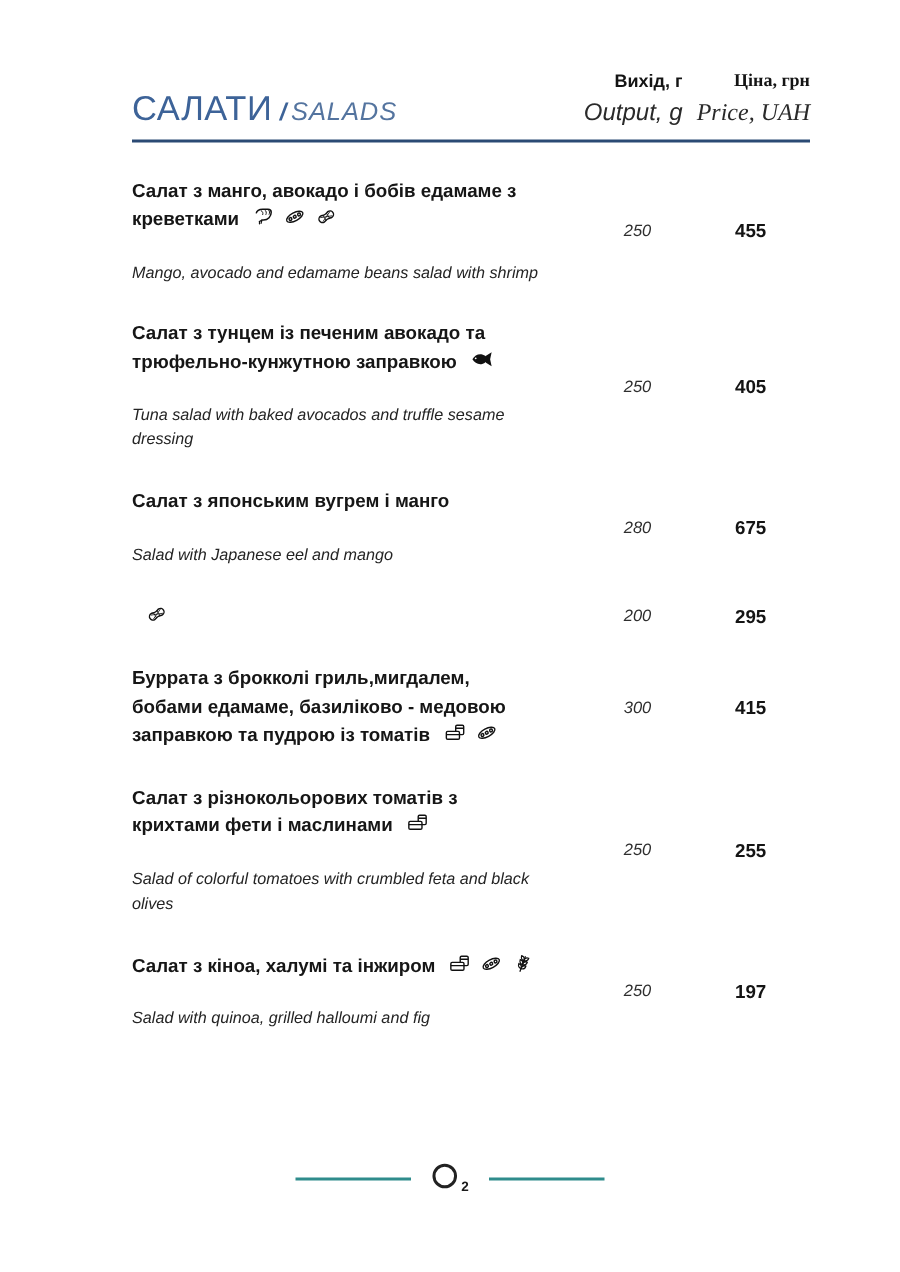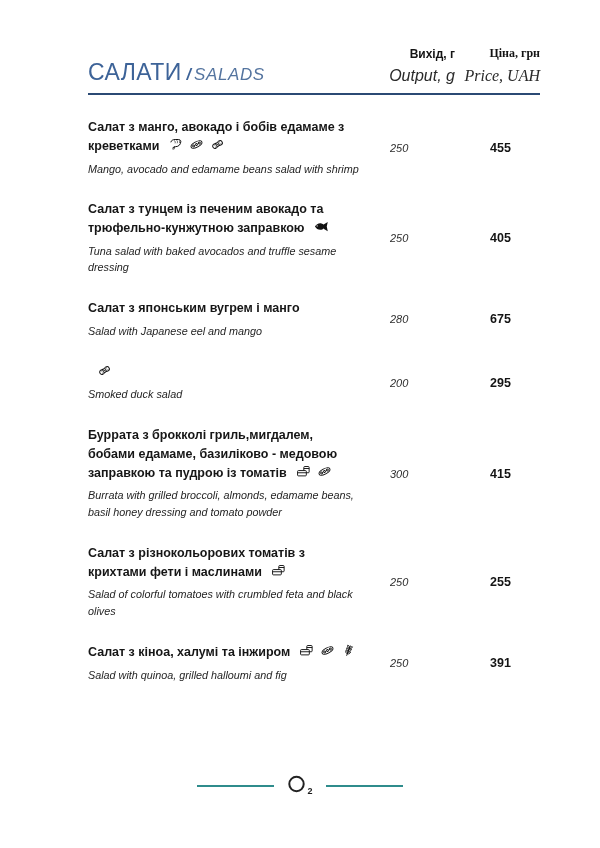--- a/index.html
+++ b/index.html
@@ -86,25 +86,25 @@
   .allergen-icons .ico{
     width:15px;height:15px;
     display:inline-block;
   }
   .allergen-icons .ico svg{width:100%;height:100%;display:block;}
   .item-name-en{
     font-size:10.8px;
     font-style:italic;
     line-height:1.55;
     color:#242424;
-    margin-top:5px;
+    margin-top:18px;
   }
   .item-weight{
     flex:0 0 70px;
-    text-align:left;
+    text-align:center;
     font-size:11px;
     font-style:italic;
     color:#2e2e2e;
   }
   .item-price{
     flex:0 0 85px;
     text-align:left;
     font-size:12.5px;
     font-weight:bold;
     color:#141414;
@@ -226,21 +226,20 @@
       <div class="item-name"><span class="allergen-icons">
                 <span class="ico">
                   <svg viewBox="0 0 24 24">
                     <g transform="rotate(-32 12 12)">
                       <path d="M3.5 12a3.7 3.7 0 0 1 3.7-3.7c1.7 0 2.4.9 4.8.9s3.1-.9 4.8-.9a3.7 3.7 0 1 1 0 7.4c-1.7 0-2.4-.9-4.8-.9s-3.1.9-4.8.9A3.7 3.7 0 0 1 3.5 12z" fill="none" stroke="#111" stroke-width="1.5"></path>
                       <path d="M6 9.4l12.2 5.2M6 14.6l12.2-5.2M9.8 8.6v6.8M14.2 8.6v6.8" stroke="#111" stroke-width=".8" fill="none"></path>
                     </g>
                   </svg>
                 </span>
               </span></div>
-      <div class="item-name-en">Smoked duck salad</div>
     </div>
     <div class="item-weight">200</div>
     <div class="item-price">295</div>
   </div>
 
   <div class="menu-item">
     <div class="item-info">
       <div class="item-name"><span class="nm">Буррата з брокколі гриль,мигдалем, бобами едамаме, базиліково - медовою заправкою  та пудрою із томатів</span><span class="allergen-icons">
                 <span class="ico">
                   <svg viewBox="0 0 24 24" fill="none" stroke="#111" stroke-width="1.5">
@@ -254,21 +253,20 @@
                   <svg viewBox="0 0 24 24">
                     <g transform="rotate(-28 12 12)" stroke="#111" fill="none" stroke-width="1.5">
                       <ellipse cx="12" cy="12" rx="9.6" ry="4.3"></ellipse>
                       <circle cx="6.8" cy="12" r="1.5"></circle>
                       <circle cx="12" cy="12" r="1.5"></circle>
                       <circle cx="17.2" cy="12" r="1.5"></circle>
                     </g>
                   </svg>
                 </span>
               </span></div>
-      <div class="item-name-en">Burrata with grilled broccoli, almonds, edamame beans, basil honey dressing and tomato powder</div>
     </div>
     <div class="item-weight">300</div>
     <div class="item-price">415</div>
   </div>
 
   <div class="menu-item">
     <div class="item-info">
       <div class="item-name"><span class="nm">Салат з різнокольорових томатів з крихтами фети і маслинами</span><span class="allergen-icons">
                 <span class="ico">
                   <svg viewBox="0 0 24 24" fill="none" stroke="#111" stroke-width="1.5">
@@ -311,21 +309,21 @@
                     <g transform="rotate(20 12 12)">
                       <path d="M12 3.5v17.5"></path>
                       <path d="M12 8.5c-2.3 0-4-1.6-4-4.2 2.3 0 4 1.6 4 4.2zM12 8.5c2.3 0 4-1.6 4-4.2-2.3 0-4 1.6-4 4.2zM12 13c-2.3 0-4-1.6-4-4.2 2.3 0 4 1.6 4 4.2zM12 13c2.3 0 4-1.6 4-4.2-2.3 0-4 1.6-4 4.2zM12 17.5c-2.3 0-4-1.6-4-4.2 2.3 0 4 1.6 4 4.2zM12 17.5c2.3 0 4-1.6 4-4.2-2.3 0-4 1.6-4 4.2z"></path>
                     </g>
                   </svg>
                 </span>
               </span></div>
       <div class="item-name-en">Salad with quinoa, grilled halloumi and fig</div>
     </div>
     <div class="item-weight">250</div>
-    <div class="item-price">391</div>
+    <div class="item-price">197</div>
   </div>
 </div>
   </div>
 
   <div class="footer">
     <span class="rule"></span>
     <span class="o2-logo">
       <svg width="19" height="19" viewBox="0 0 19 19">
         <circle cx="9.5" cy="9" r="7.2" fill="none" stroke="#222222" stroke-width="2"></circle>
       </svg>

